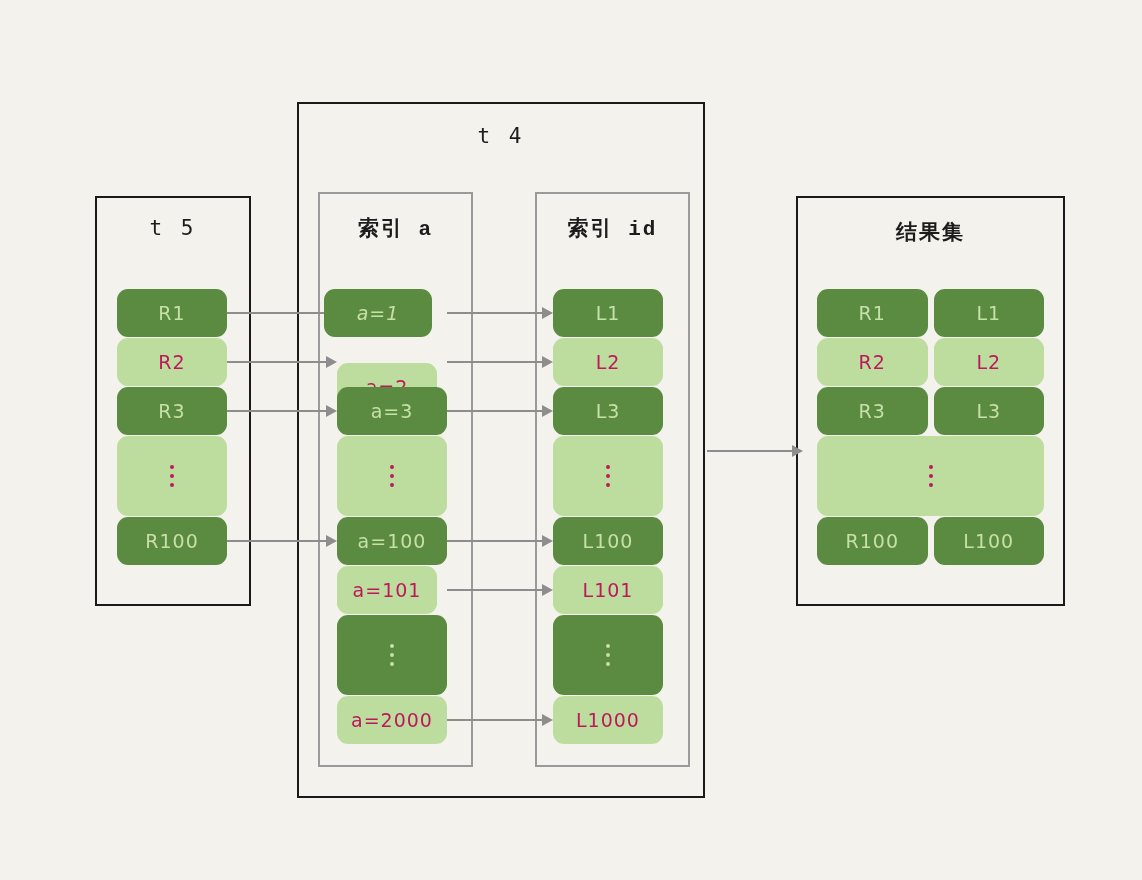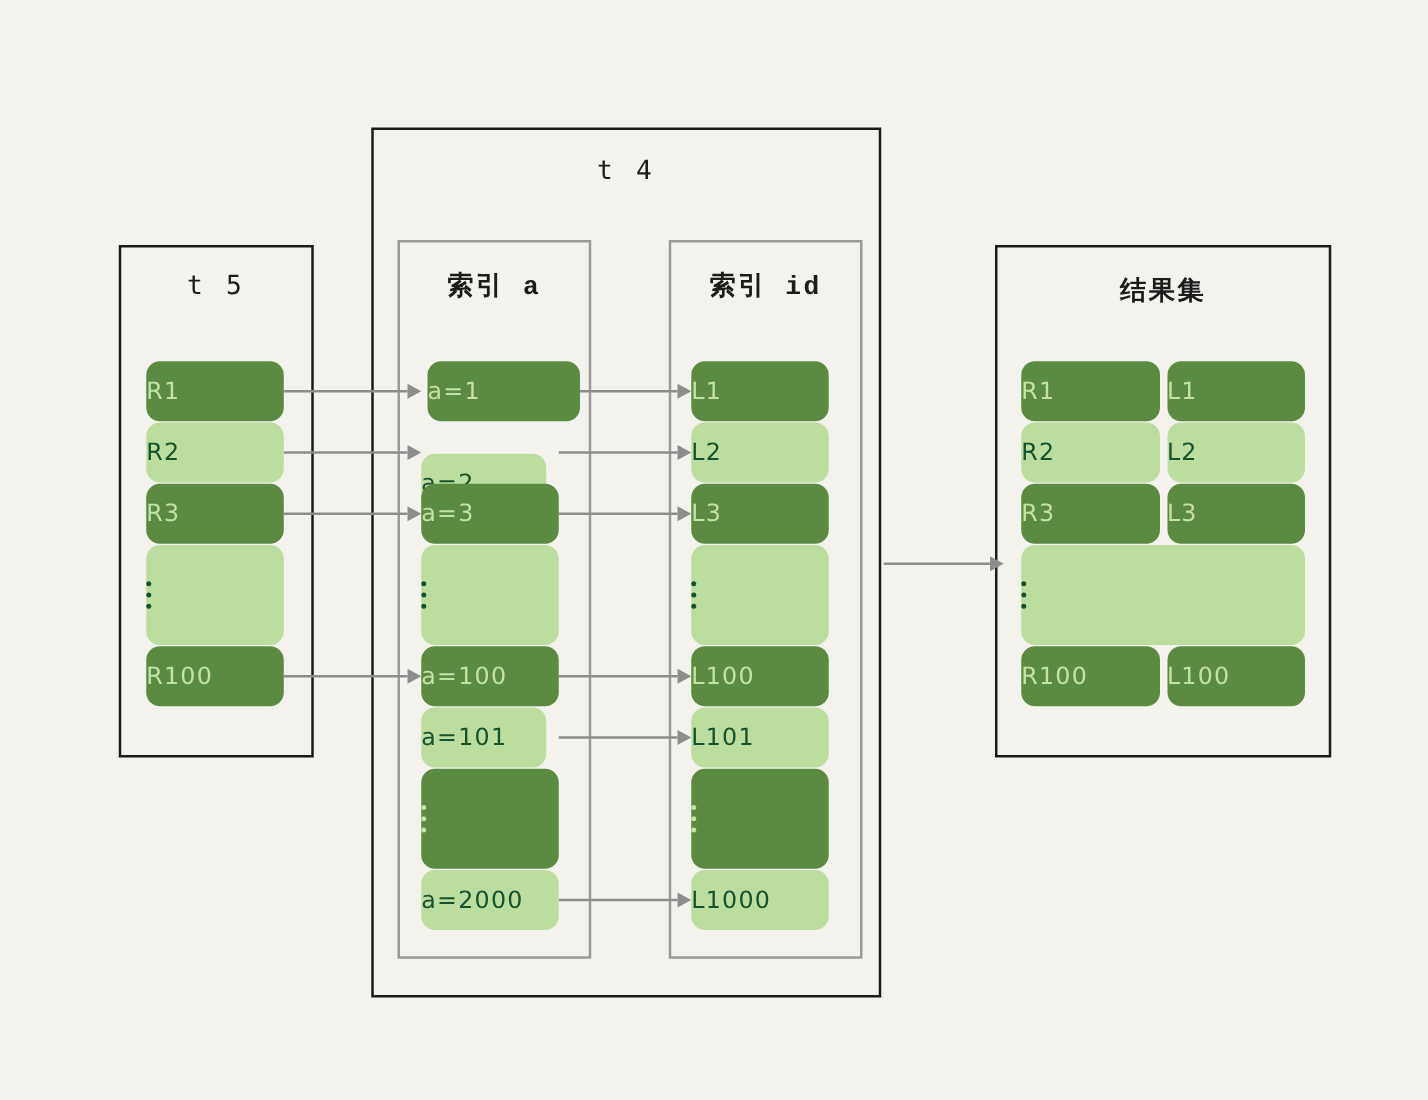--- a/index.html
+++ b/index.html
@@ -50,26 +50,27 @@
     letter-spacing: 2px;
   }
 
   
   .cell {
     position: absolute;
     box-sizing: border-box;
     border-radius: 11px;
     display: flex;
     align-items: center;
+    justify-content: center;
     font-family: "DejaVu Sans", sans-serif;
     font-size: 19px;
     letter-spacing: 1px;
   }
   .cell.dark  { background: #5b8a41; color: #c5e0a8; }
-  .cell.light { background: #bcdd9e; color: #14532d; }
+  .cell.light { background: #bcdd9e; color: #be185d; }
   .cell .dots {
     display: flex;
     flex-direction: column;
     align-items: center;
     justify-content: center;
     gap: 5px;
   }
   .cell .dots i {
     display: block;
     width: 4px;
@@ -156,21 +157,21 @@
       <div class="cell light" style="left: 117px; top: 436px; width: 110px; height: 80px;">
         <span class="dots">
           <i></i>
           <i></i>
           <i></i>
         </span>
       </div>
       <div class="cell dark" style="left: 117px; top: 517px; width: 110px; height: 48px;">
         <span>R100</span>
       </div>
-      <div class="cell dark" style="left: 342px; top: 289px; width: 122px; height: 48px;">
+      <div class="cell dark" style="left: 324px; top: 289px; width: 108px; height: 48px; font-style: italic;">
         <span>a=1</span>
       </div>
       <div class="cell light" style="left: 337px; top: 338px; width: 100px; height: 48px; margin-top: 25px;">
         <span>a=2</span>
       </div>
       <div class="cell dark" style="left: 337px; top: 387px; width: 110px; height: 48px;">
         <span>a=3</span>
       </div>
       <div class="cell light" style="left: 337px; top: 436px; width: 110px; height: 80px;">
         <span class="dots">

